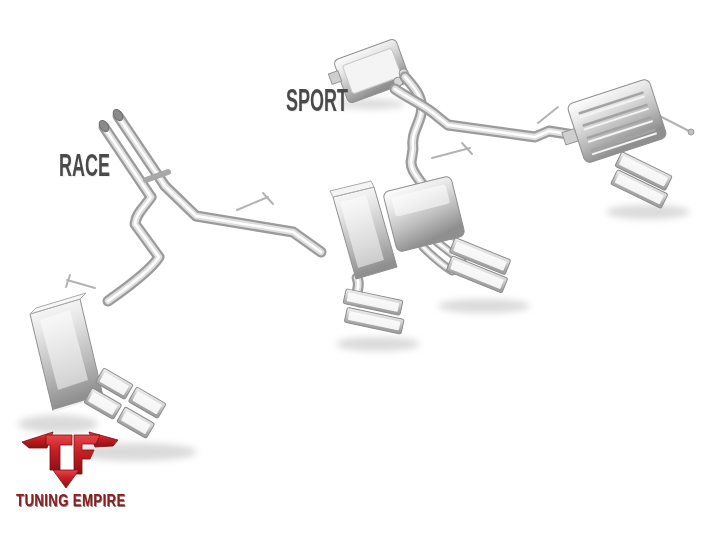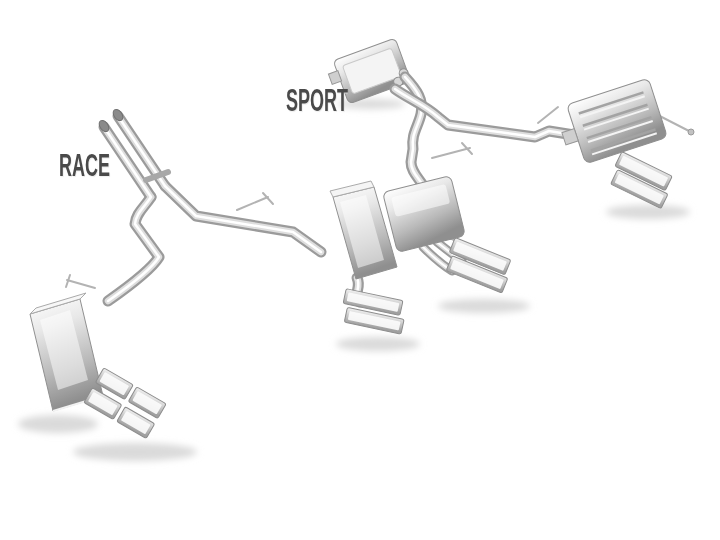--- a/index.html
+++ b/index.html
@@ -254,14 +254,33 @@
           <rect x="-27" y="-15" width="50" height="10" rx="1"></rect>
           <rect x="-23" y="3" width="50" height="10" rx="1"></rect>
         </g>
       </g>
     </g>
   </svg>
 
   <div class="variant-label race-label">RACE</div>
   <div class="variant-label sport-label">SPORT</div>
 
+  <div class="brand">
+    <svg class="brand-emblem" width="100" height="62" viewBox="0 0 100 62">
+      <g fill="url(#redGrad2)" stroke="#7c0f12" stroke-width="0.8">
+        <defs>
+          <linearGradient id="redGrad2" x1="0" y1="0" x2="0" y2="1">
+            <stop offset="0" stop-color="#e8454a"></stop>
+            <stop offset="0.45" stop-color="#c41e24"></stop>
+            <stop offset="1" stop-color="#8f1014"></stop>
+          </linearGradient>
+        </defs>
+        <polygon points="2,14 33,4 27,20 9,20"></polygon>
+        <polygon points="98,12 69,4 75,19 93,18"></polygon>
+        <polygon points="26,7 52,7 52,17 40,17 40,42 30,42 30,17 26,17"></polygon>
+        <polygon points="54,7 80,7 76,16 62,16 62,22 74,22 70,31 62,31 62,46 54,46"></polygon>
+        <polygon points="33,42 59,42 46,60"></polygon>
+      </g>
+    </svg>
+    <div class="brand-name">TUNING EMPIRE</div>
+  </div>
 
 </div>
 
 </body></html>

